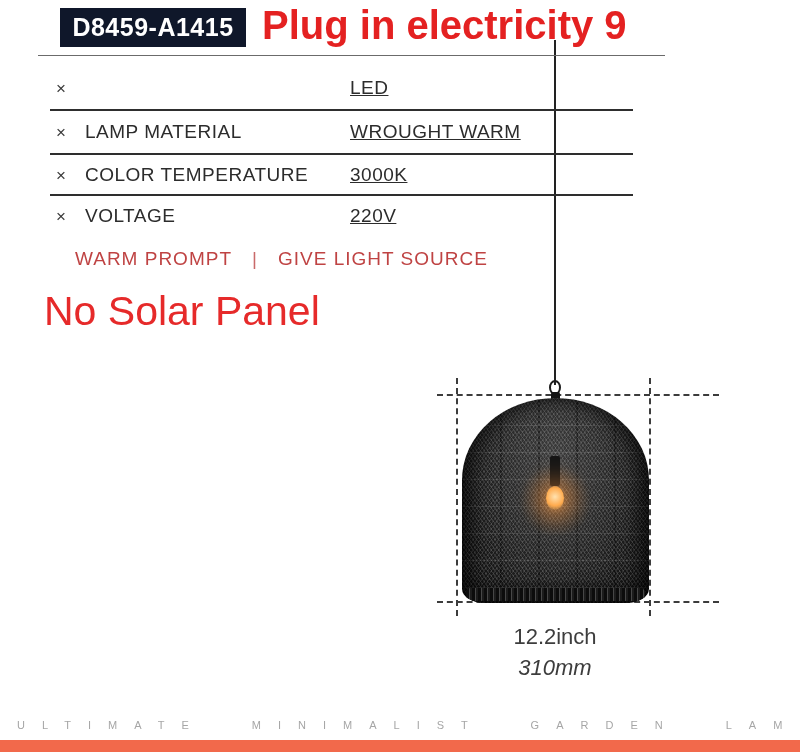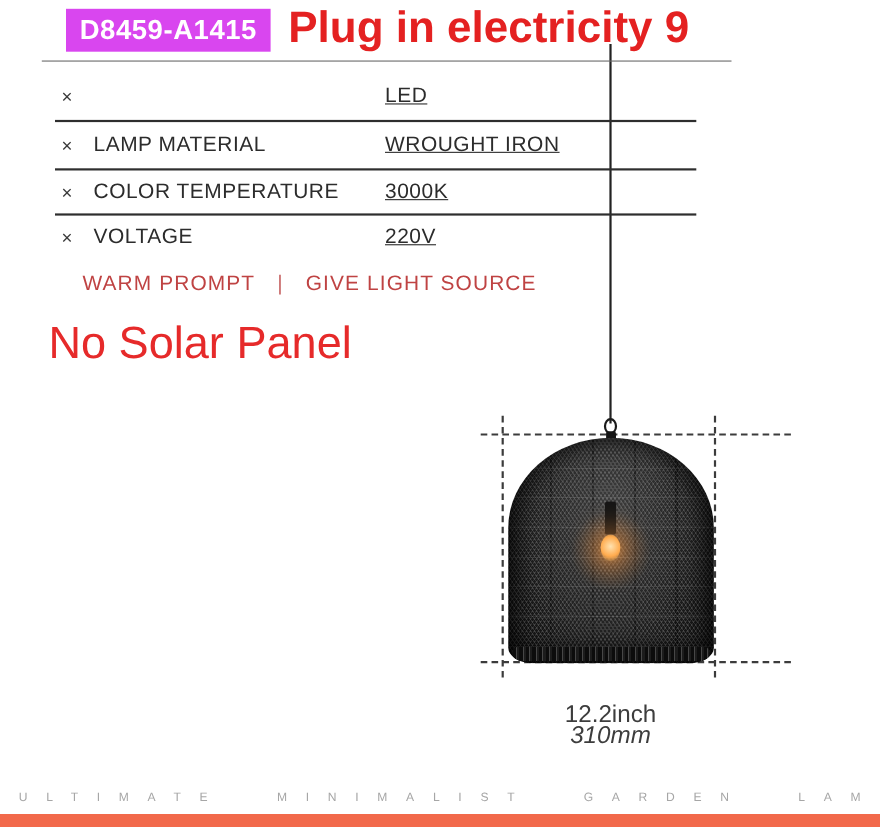--- a/index.html
+++ b/index.html
@@ -3,21 +3,21 @@
 <meta charset="utf-8">
 <style>
   html,body{margin:0;padding:0;background:#ffffff;}
   #canvas{
     position:relative;width:800px;height:752px;background:#ffffff;
     overflow:hidden;font-family:"Liberation Sans",sans-serif;
   }
   
   .badge{
     position:absolute;left:60px;top:8px;width:186px;height:39px;
-    background:#d946ef;color:#ffffff;font-weight:bold;font-size:25px;
+    background:#0f172a;color:#ffffff;font-weight:bold;font-size:25px;
     display:flex;align-items:center;justify-content:center;letter-spacing:.5px;
   }
   .title{
     position:absolute;left:262px;top:3px;font-size:40px;font-weight:bold;
     color:#E42121;line-height:44px;white-space:nowrap;
   }
   
   .rule{position:absolute;height:2px;background:#2e2e2e;}
   .rule.top{left:38px;top:55px;width:627px;height:1px;background:#6b6b6b;}
   .rule.r1{left:50px;top:109px;width:583px;}
@@ -66,21 +66,21 @@
     position:absolute;left:84px;top:88px;width:18px;height:24px;border-radius:50%;
     background:radial-gradient(circle at 50% 45%, #ffe2b0 0%, #ffab4e 55%, rgba(255,130,40,0) 100%);
     box-shadow:0 0 20px 9px rgba(255,150,60,.40);
   }
   .rim{
     position:absolute;left:4px;bottom:2px;width:179px;height:13px;border-radius:5px;
     background:repeating-linear-gradient(90deg,#0c0c0c 0 3px,#474747 3px 4px,#1c1c1c 4px 6px);
   }
   
   .dim-text{position:absolute;left:455px;width:200px;text-align:center;font-size:22px;color:#3d3d3d;}
-  .dim-inch{top:624px;margin-top:12px;} .dim-mm{top:655px;font-style:italic;}
+  .dim-inch{top:624px;} .dim-mm{top:655px;font-style:italic;}
   
   .tagline{
     position:absolute;left:0;top:719px;width:800px;text-align:center;
     font-size:11px;color:#a6a6a6;letter-spacing:17px;word-spacing:26px;
     white-space:nowrap;text-indent:17px;
   }
   .footer-bar{position:absolute;left:0;top:740px;width:800px;height:12px;background:#F2694B;}
 </style>
 </head>
 <body>
@@ -96,21 +96,21 @@
 
   <div class="spec-row row1">
     <span class="x">×</span>
     <span class="val">LED</span>
   </div>
   <div class="rule r1"></div>
 
   <div class="spec-row row2">
     <span class="x">×</span>
     <span class="lbl">LAMP MATERIAL</span>
-    <span class="val">WROUGHT IRON</span>
+    <span class="val">WROUGHT WARM</span>
   </div>
   <div class="rule r2"></div>
 
   <div class="spec-row row3">
     <span class="x">×</span>
     <span class="lbl">COLOR TEMPERATURE</span>
     <span class="val">3000K</span>
   </div>
   <div class="rule r3"></div>
 

